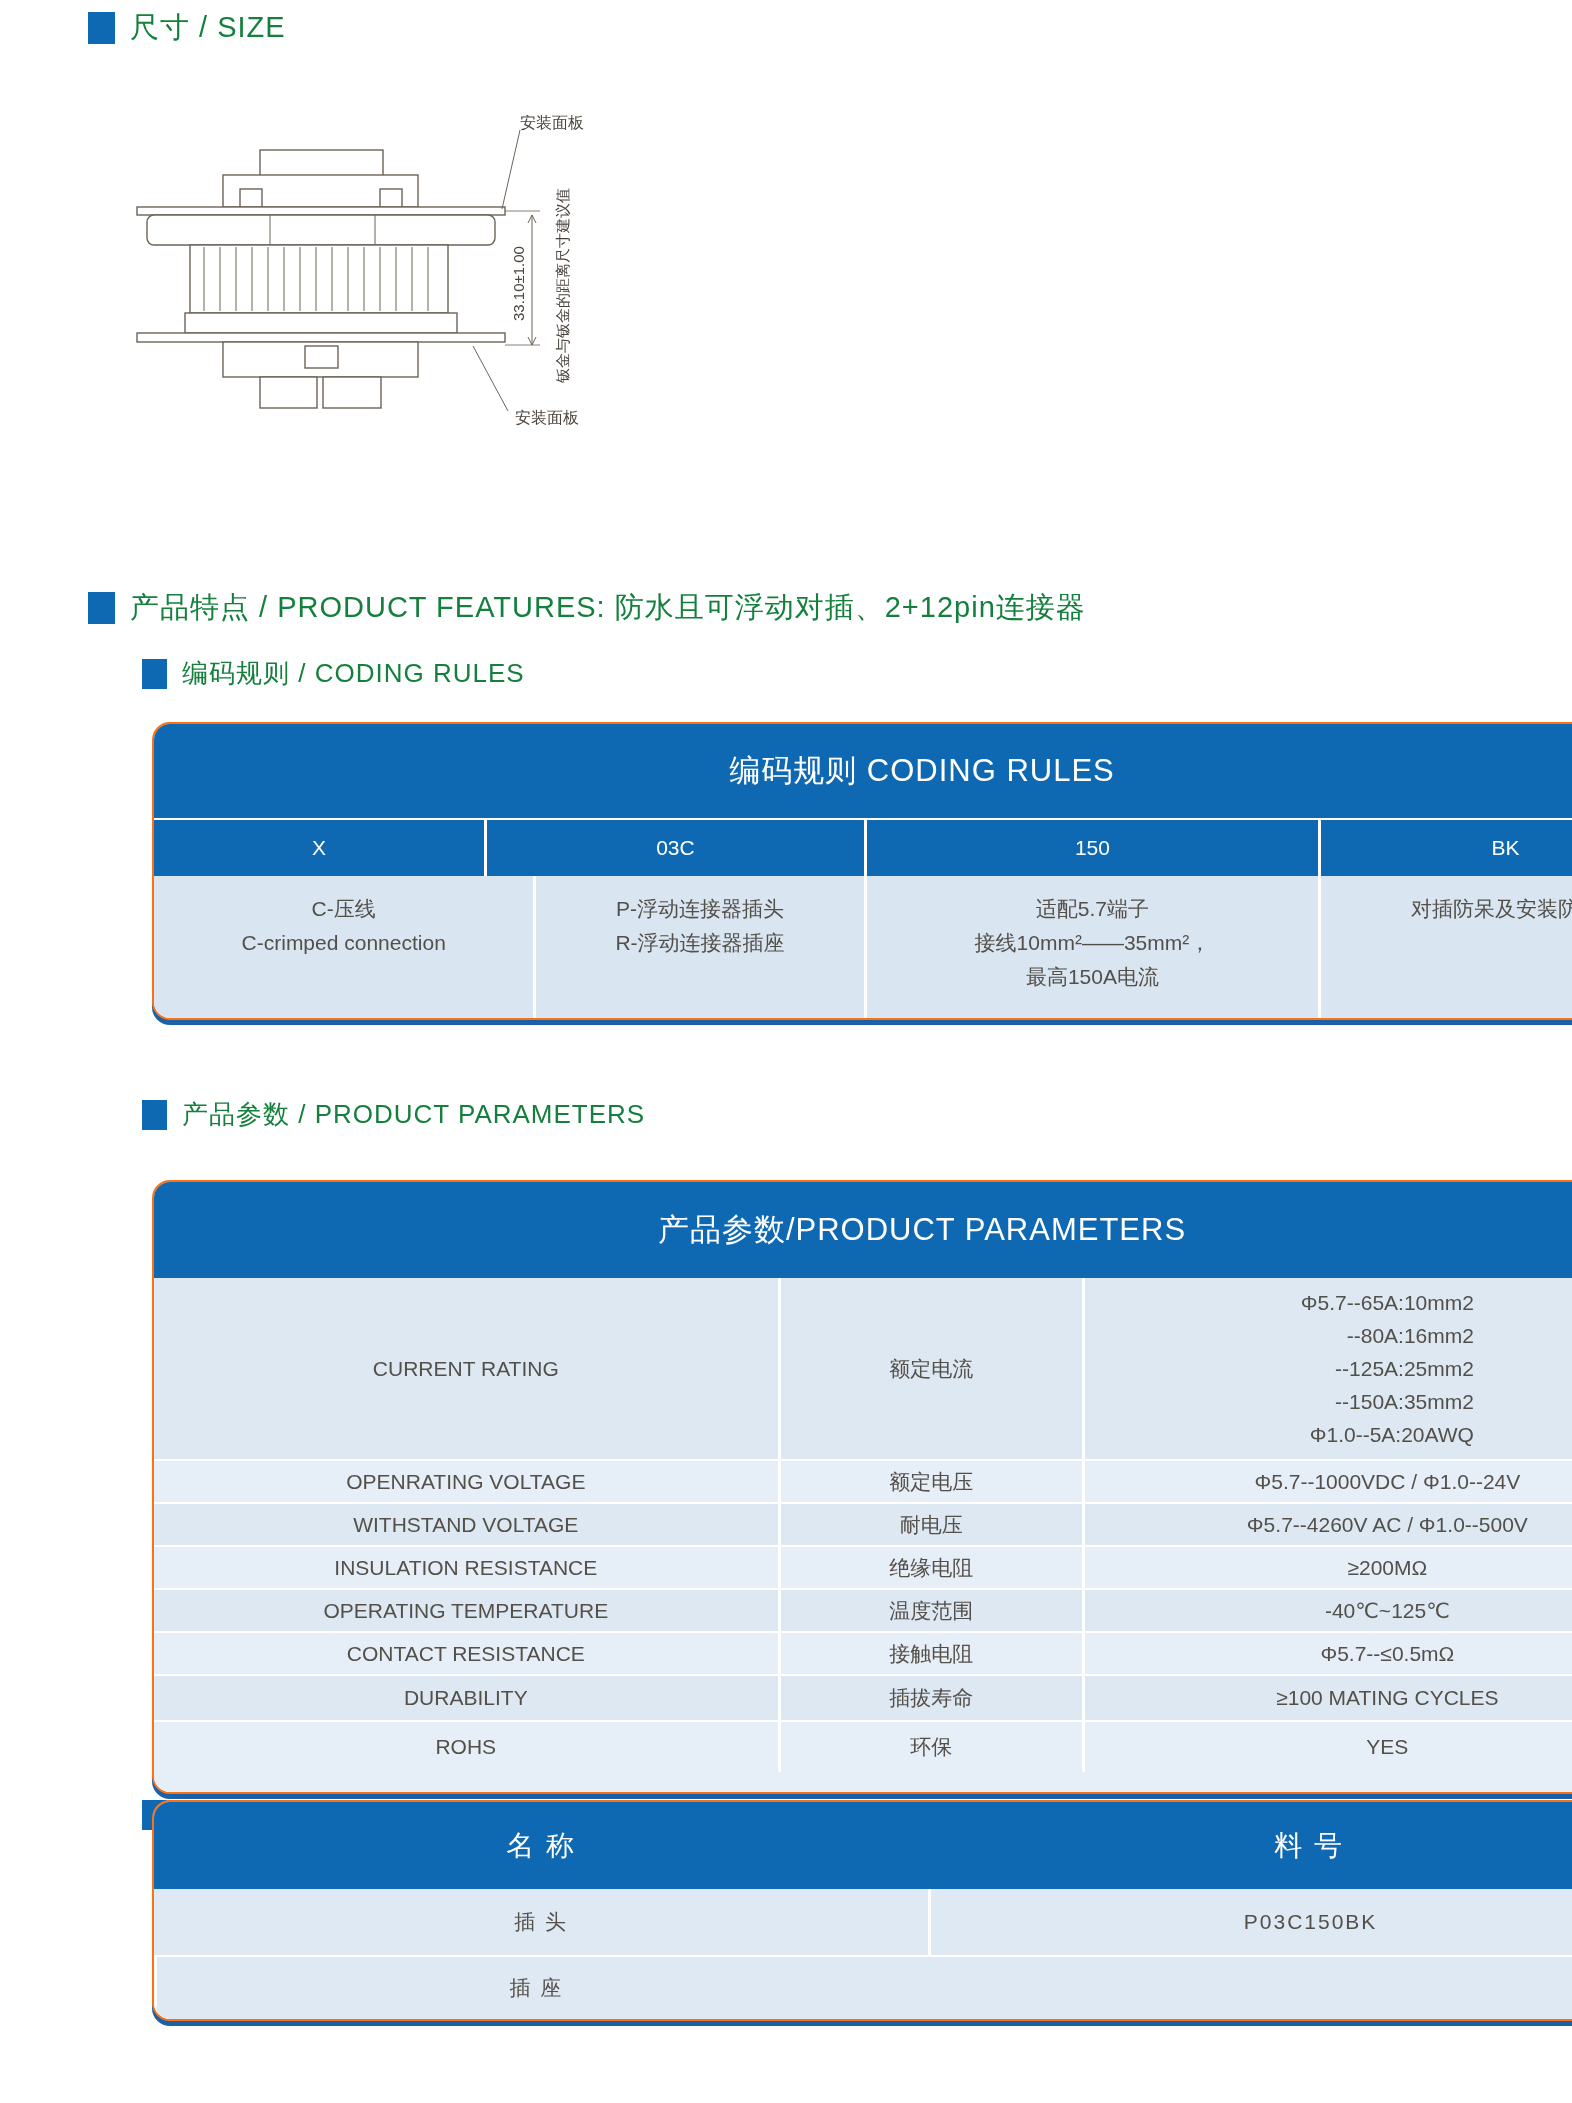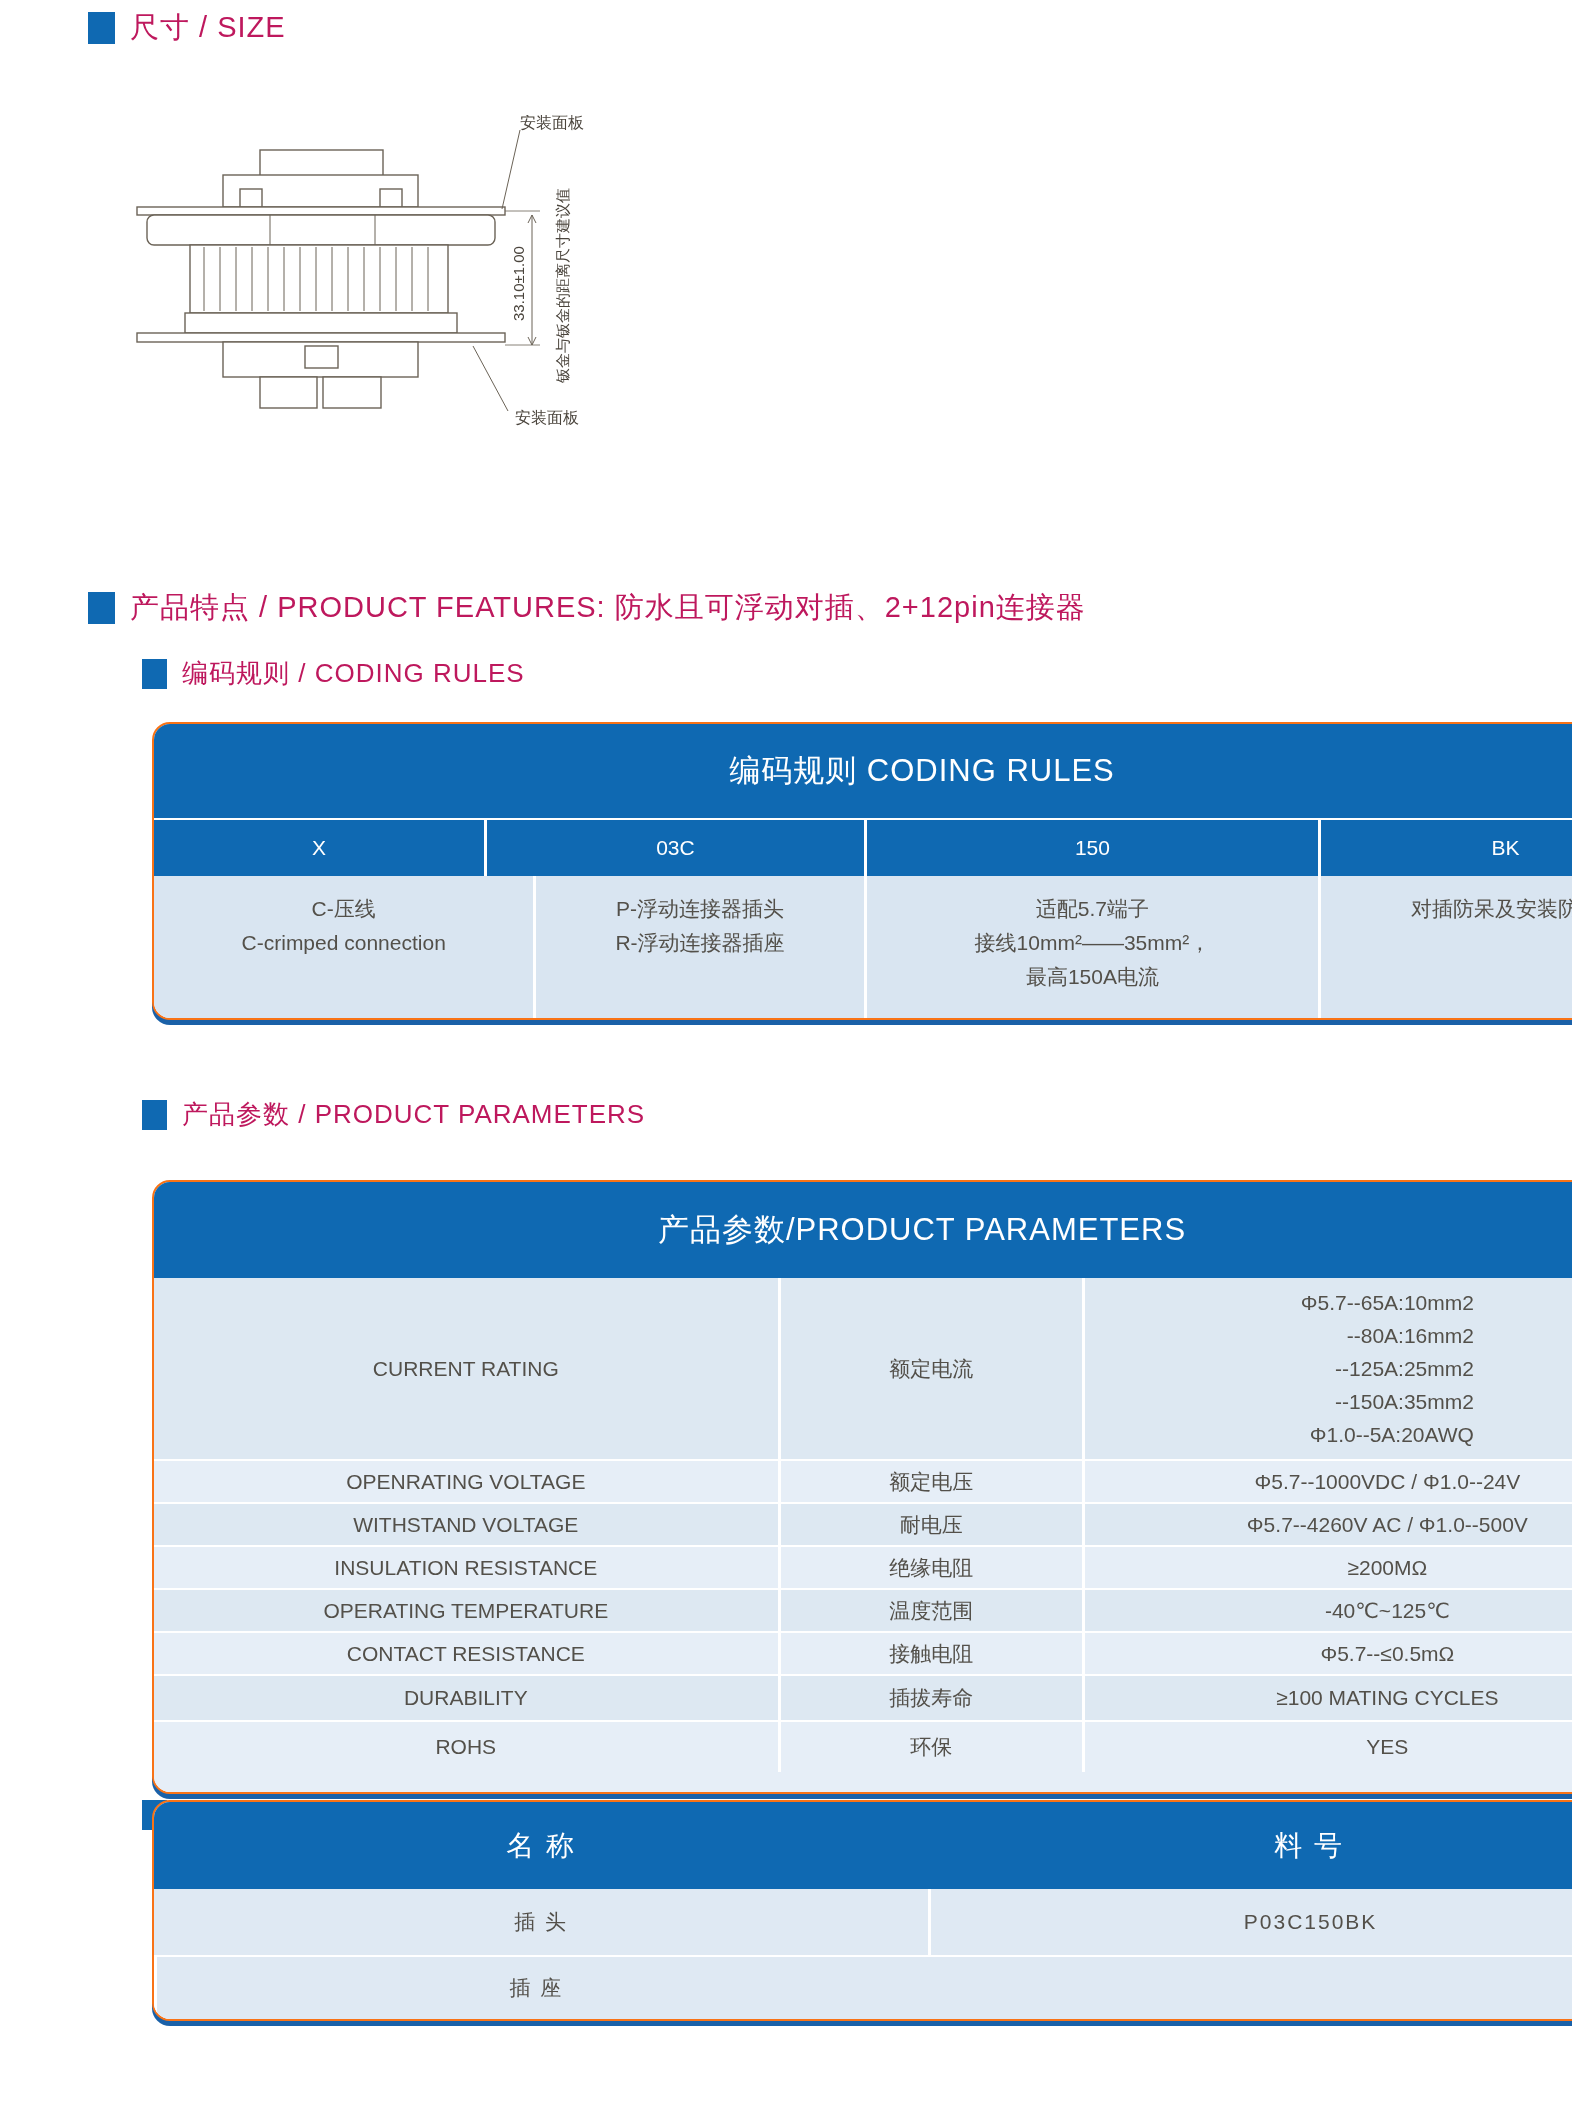--- a/index.html
+++ b/index.html
@@ -3,21 +3,21 @@
 <meta charset="utf-8">
 <style>
   html,body{margin:0;padding:0;}
   body{
     width:1572px;height:2103px;background:#ffffff;position:relative;
     font-family:"Liberation Sans","DejaVu Sans",sans-serif;color:#47433c;
   }
   
   .heading{position:absolute;display:flex;align-items:center;gap:15px;}
   .heading .sq{width:27px;height:32px;background:#0f69b2;flex:0 0 auto;}
-  .heading .htext{font-size:29px;color:#be185d;letter-spacing:1px;white-space:nowrap;}
+  .heading .htext{font-size:29px;color:#15803d;letter-spacing:1px;white-space:nowrap;}
   .heading.sub .sq{width:25px;height:30px;}
   .heading.sub .htext{font-size:26px;}
   
   .tbl{
     position:absolute;width:1540px;background:#ffffff;
     border:2px solid #f97316;border-radius:18px;overflow:hidden;
     box-shadow:0 5px 0 #1a61a8;box-sizing:border-box;
   }
   .tbl-title{
     background:#0f69b2;color:#ffffff;text-align:center;

